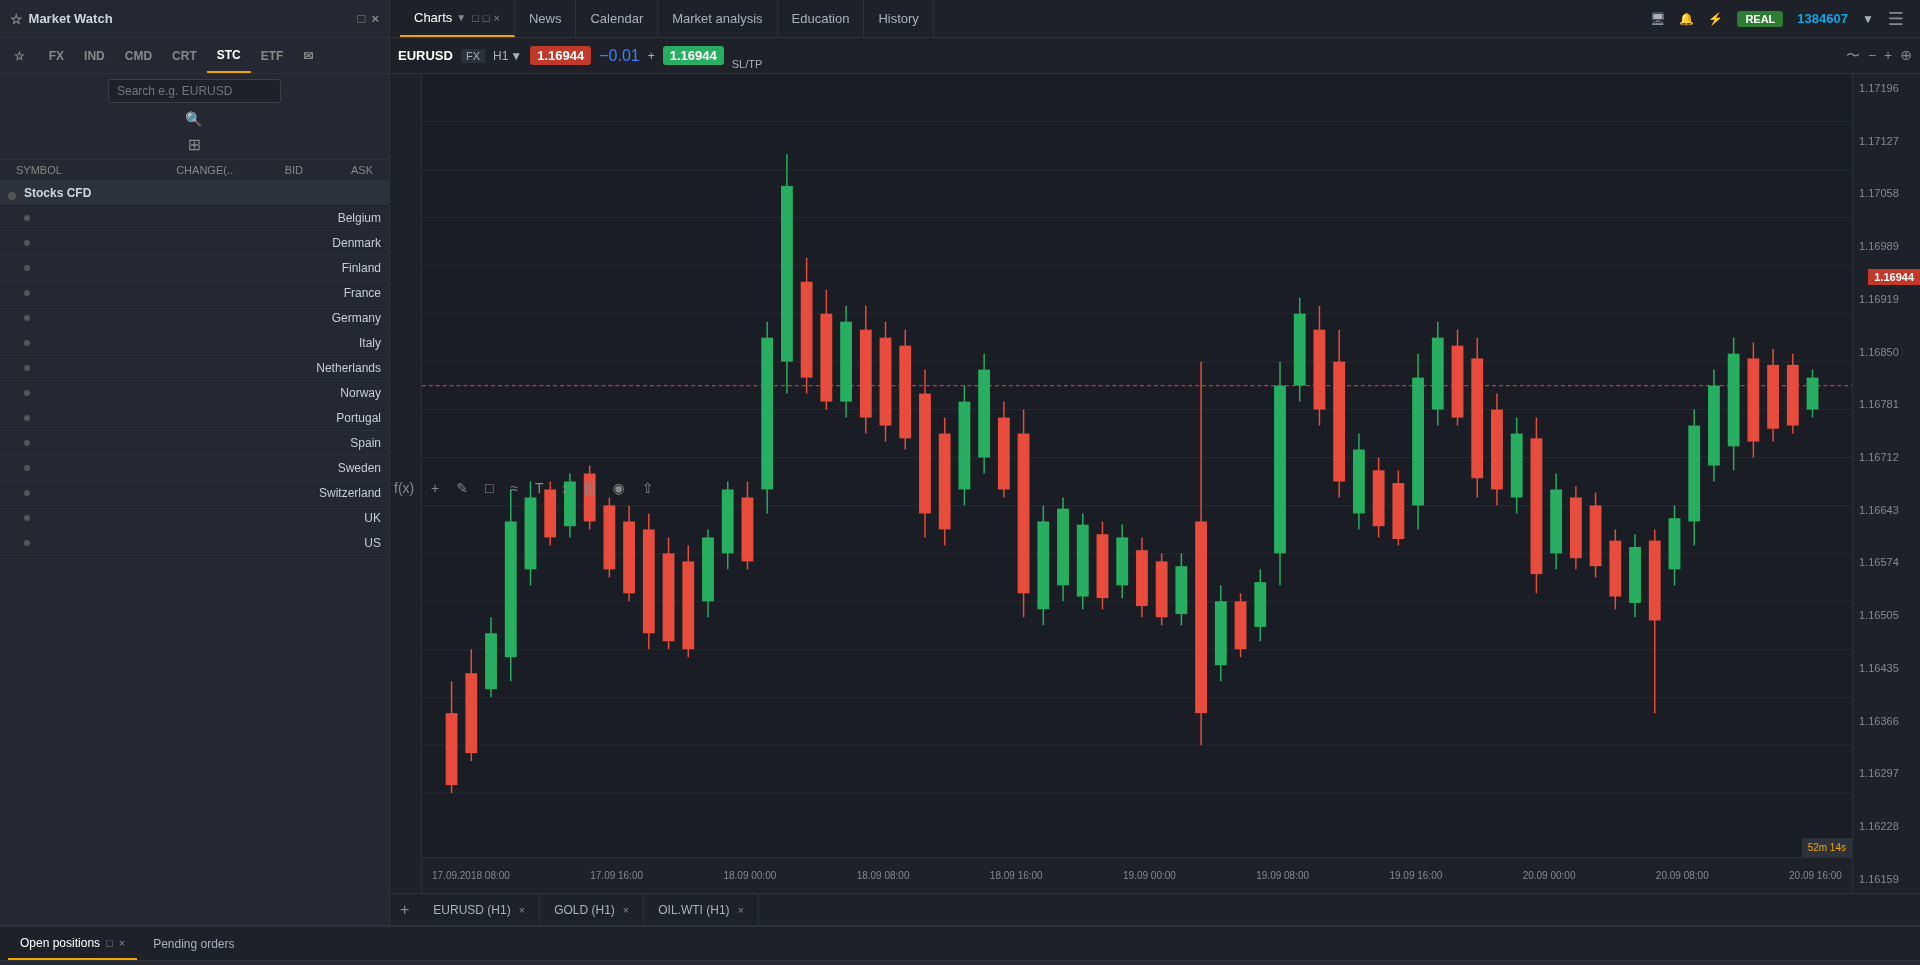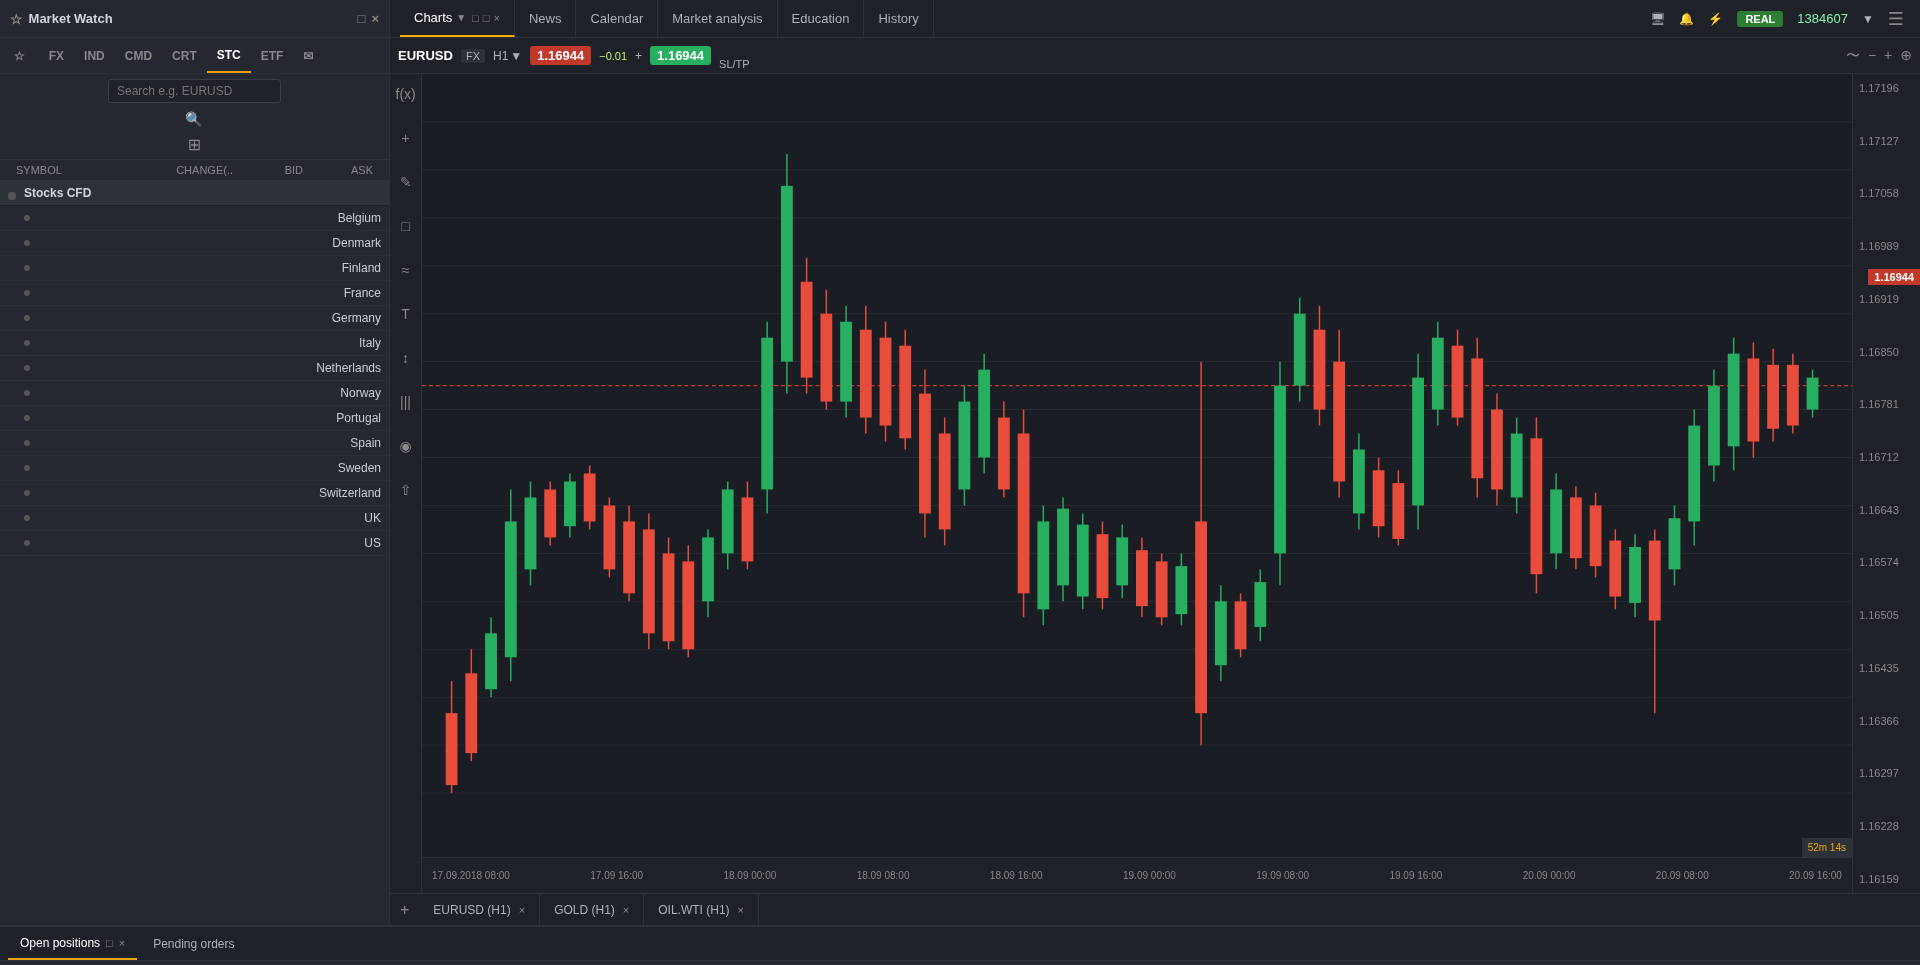--- a/index.html
+++ b/index.html
@@ -65,21 +65,21 @@
       color: #aab0bc;
     }
     .real-badge {
       background: #2e7d32;
       color: #fff;
       padding: 2px 8px;
       border-radius: 3px;
       font-size: 11px;
       font-weight: bold;
     }
-    .account-num { color: #86efac; font-size: 13px; font-weight: normal; }
+    .account-num { color: #0ea5e9; font-size: 13px; font-weight: bold; }
     .menu-icon { color: #888; font-size: 18px; }
 
     
     .main-layout {
       display: flex;
       height: calc(965px - 38px - 40px);
     }
 
     
     .sidebar {
@@ -176,44 +176,44 @@
       height: 36px;
       padding: 0 8px;
       border-bottom: 1px solid #2d3139;
       background: #1e2128;
       gap: 8px;
     }
     .pair-name { color: #fff; font-size: 13px; font-weight: bold; }
     .fx-badge { color: #aab0bc; font-size: 11px; background: #2d3139; padding: 1px 5px; border-radius: 2px; }
     .timeframe { color: #aab0bc; font-size: 12px; display: flex; align-items: center; gap: 2px; cursor: pointer; }
     .price-red { background: #c0392b; color: #fff; padding: 2px 7px; border-radius: 3px; font-size: 13px; font-weight: bold; }
-    .price-change { color: #bef264; font-size: 11px; }
+    .price-change { color: #3b82f6; font-size: 16px; }
     .price-green { background: #27ae60; color: #fff; padding: 2px 7px; border-radius: 3px; font-size: 13px; font-weight: bold; }
     .sltp-label { color: #aab0bc; font-size: 11px; margin-top: 17px; }
     .chart-icons { display: flex; gap: 8px; margin-left: auto; color: #888; font-size: 14px; }
 
     
     .chart-canvas {
       flex: 1;
       position: relative;
       overflow: hidden;
     }
     .chart-left-tools {
       position: absolute;
       left: 0;
       top: 0;
       width: 32px;
       height: 100%;
       background: #1e2128;
       border-right: 1px solid #2d3139;
       display: flex;
-      flex-direction: column;
+      flex-direction: row;
       align-items: center;
       padding-top: 8px;
-      gap: 20px;
+      gap: 9px;
       z-index: 2;
     }
     .tool-icon { color: #888; font-size: 14px; cursor: pointer; padding: 4px; width: 28px; text-align: center; }
     .price-scale {
       position: absolute;
       right: 0;
       top: 0;
       width: 68px;
       height: 100%;
       background: #1e2128;

